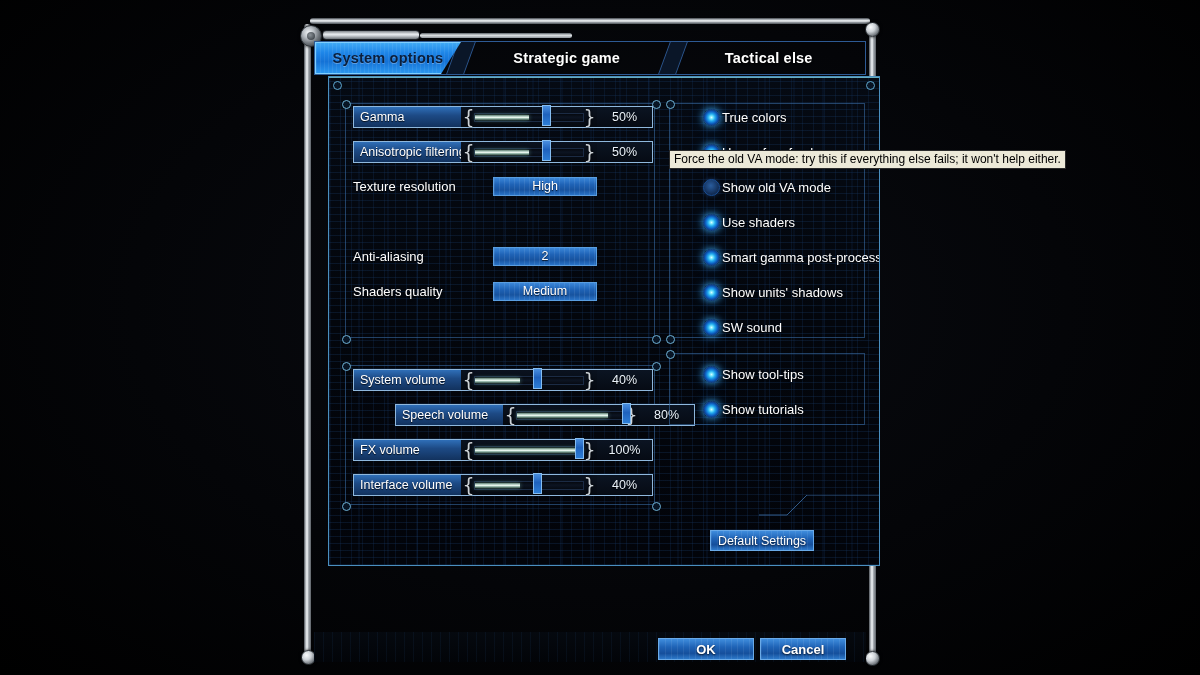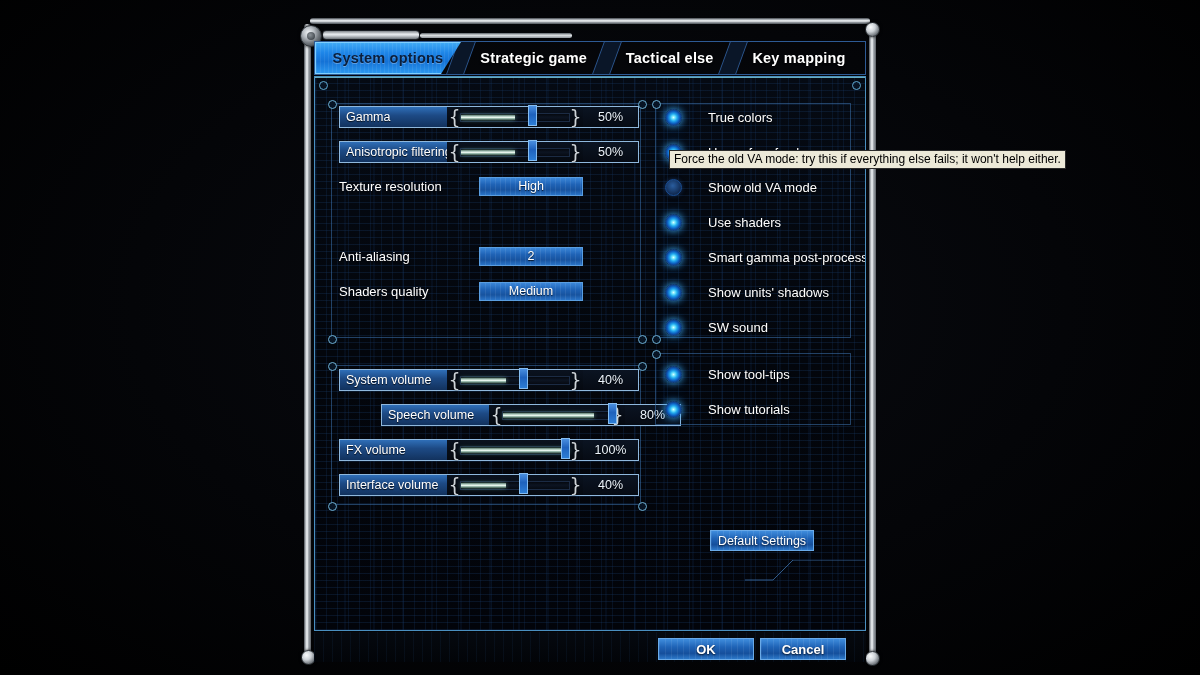--- a/index.html
+++ b/index.html
@@ -80,21 +80,21 @@
       linear-gradient(180deg,#3fa9f5 0%,#1e86e8 32%,#1472d6 62%,#2b97ef 100%);
     color:#0a1f3d;
     text-shadow:0 1px 0 rgba(255,255,255,.28);
     clip-path:polygon(0 0, 100% 0, calc(100% - 20px) 100%, 0 100%);
     border:1px solid #7fd0ff;
     box-sizing:border-box;
     z-index:3;
   }
   
   #content{
-    position:absolute;left:14px;top:62px;width:552px;height:555px;
+    position:absolute;left:28px;top:62px;width:552px;height:490px;
     box-sizing:border-box;
     border:1px solid #4a8fbf;
     background:
       repeating-linear-gradient(0deg, rgba(24,58,102,.30) 0 1px, rgba(0,0,0,0) 1px 7px),
       repeating-linear-gradient(90deg, rgba(20,52,95,.28) 0 1px, rgba(0,0,0,0) 1px 11px),
       repeating-linear-gradient(90deg, rgba(15,40,78,.22) 0 2px, rgba(0,0,0,0) 2px 29px),
       linear-gradient(180deg,#050a13 0%,#03060c 50%,#02040a 100%);
     overflow:hidden;
   }
   #content:before{
@@ -167,21 +167,21 @@
     background:
       repeating-linear-gradient(90deg, rgba(255,255,255,.08) 0 1px, rgba(0,0,0,0) 1px 5px),
       linear-gradient(180deg,#3a86d8 0%,#1f63b6 38%,#17539f 70%,#2a74c8 100%);
     border:1px solid #5a9ee0;
     color:#ffffff;font-size:12.5px;
     display:flex;align-items:center;justify-content:center;
     text-shadow:0 1px 1px rgba(0,0,0,.75);
     cursor:pointer;
   }
   
-  .cbrow{position:absolute;height:20px;display:flex;align-items:center;gap:26px;cursor:pointer;}
+  .cbrow{position:absolute;height:20px;display:flex;align-items:center;gap:2px;cursor:pointer;margin-left:24px;}
   .cbox{
     width:17px;height:17px;border-radius:50%;flex:0 0 17px;
     background:radial-gradient(circle at 50% 50%, #d8fbff 0%, #6fe4fb 16%, #22a9ee 34%, #0f62c4 56%, #0a2f6e 78%, #071a3d 100%);
     box-shadow:0 0 7px rgba(60,180,255,.85), 0 0 14px rgba(40,140,240,.45);
     border:1px solid #1a4f96;box-sizing:border-box;
   }
   .cbox.off{
     background:radial-gradient(circle at 45% 38%, #2a5d9e 0%, #1d4479 35%, #132e57 65%, #0a1b34 100%);
     box-shadow:0 0 4px rgba(30,70,130,.6);
   }
@@ -236,23 +236,20 @@
   <div id="tabbar">
     <div class="tab active">
       <span>System options</span>
     </div>
     <div class="tab">
       <span>Strategic game</span>
     </div>
     <div class="tab">
       <span>Tactical else</span>
     </div>
-    <div class="tab">
-      <span>Key mapping</span>
-    </div>
   </div>
 
   <div id="content">
 
     <div class="cdot" style="left:4px;top:4px;"></div>
     <div class="cdot" style="right:4px;top:4px;"></div>
 
     <div class="group" style="left:16px;top:26px;width:310px;height:235px;"></div>
     <div class="gdot" style="left:13px;top:23px;"></div>
     <div class="gdot" style="left:323px;top:23px;"></div>

